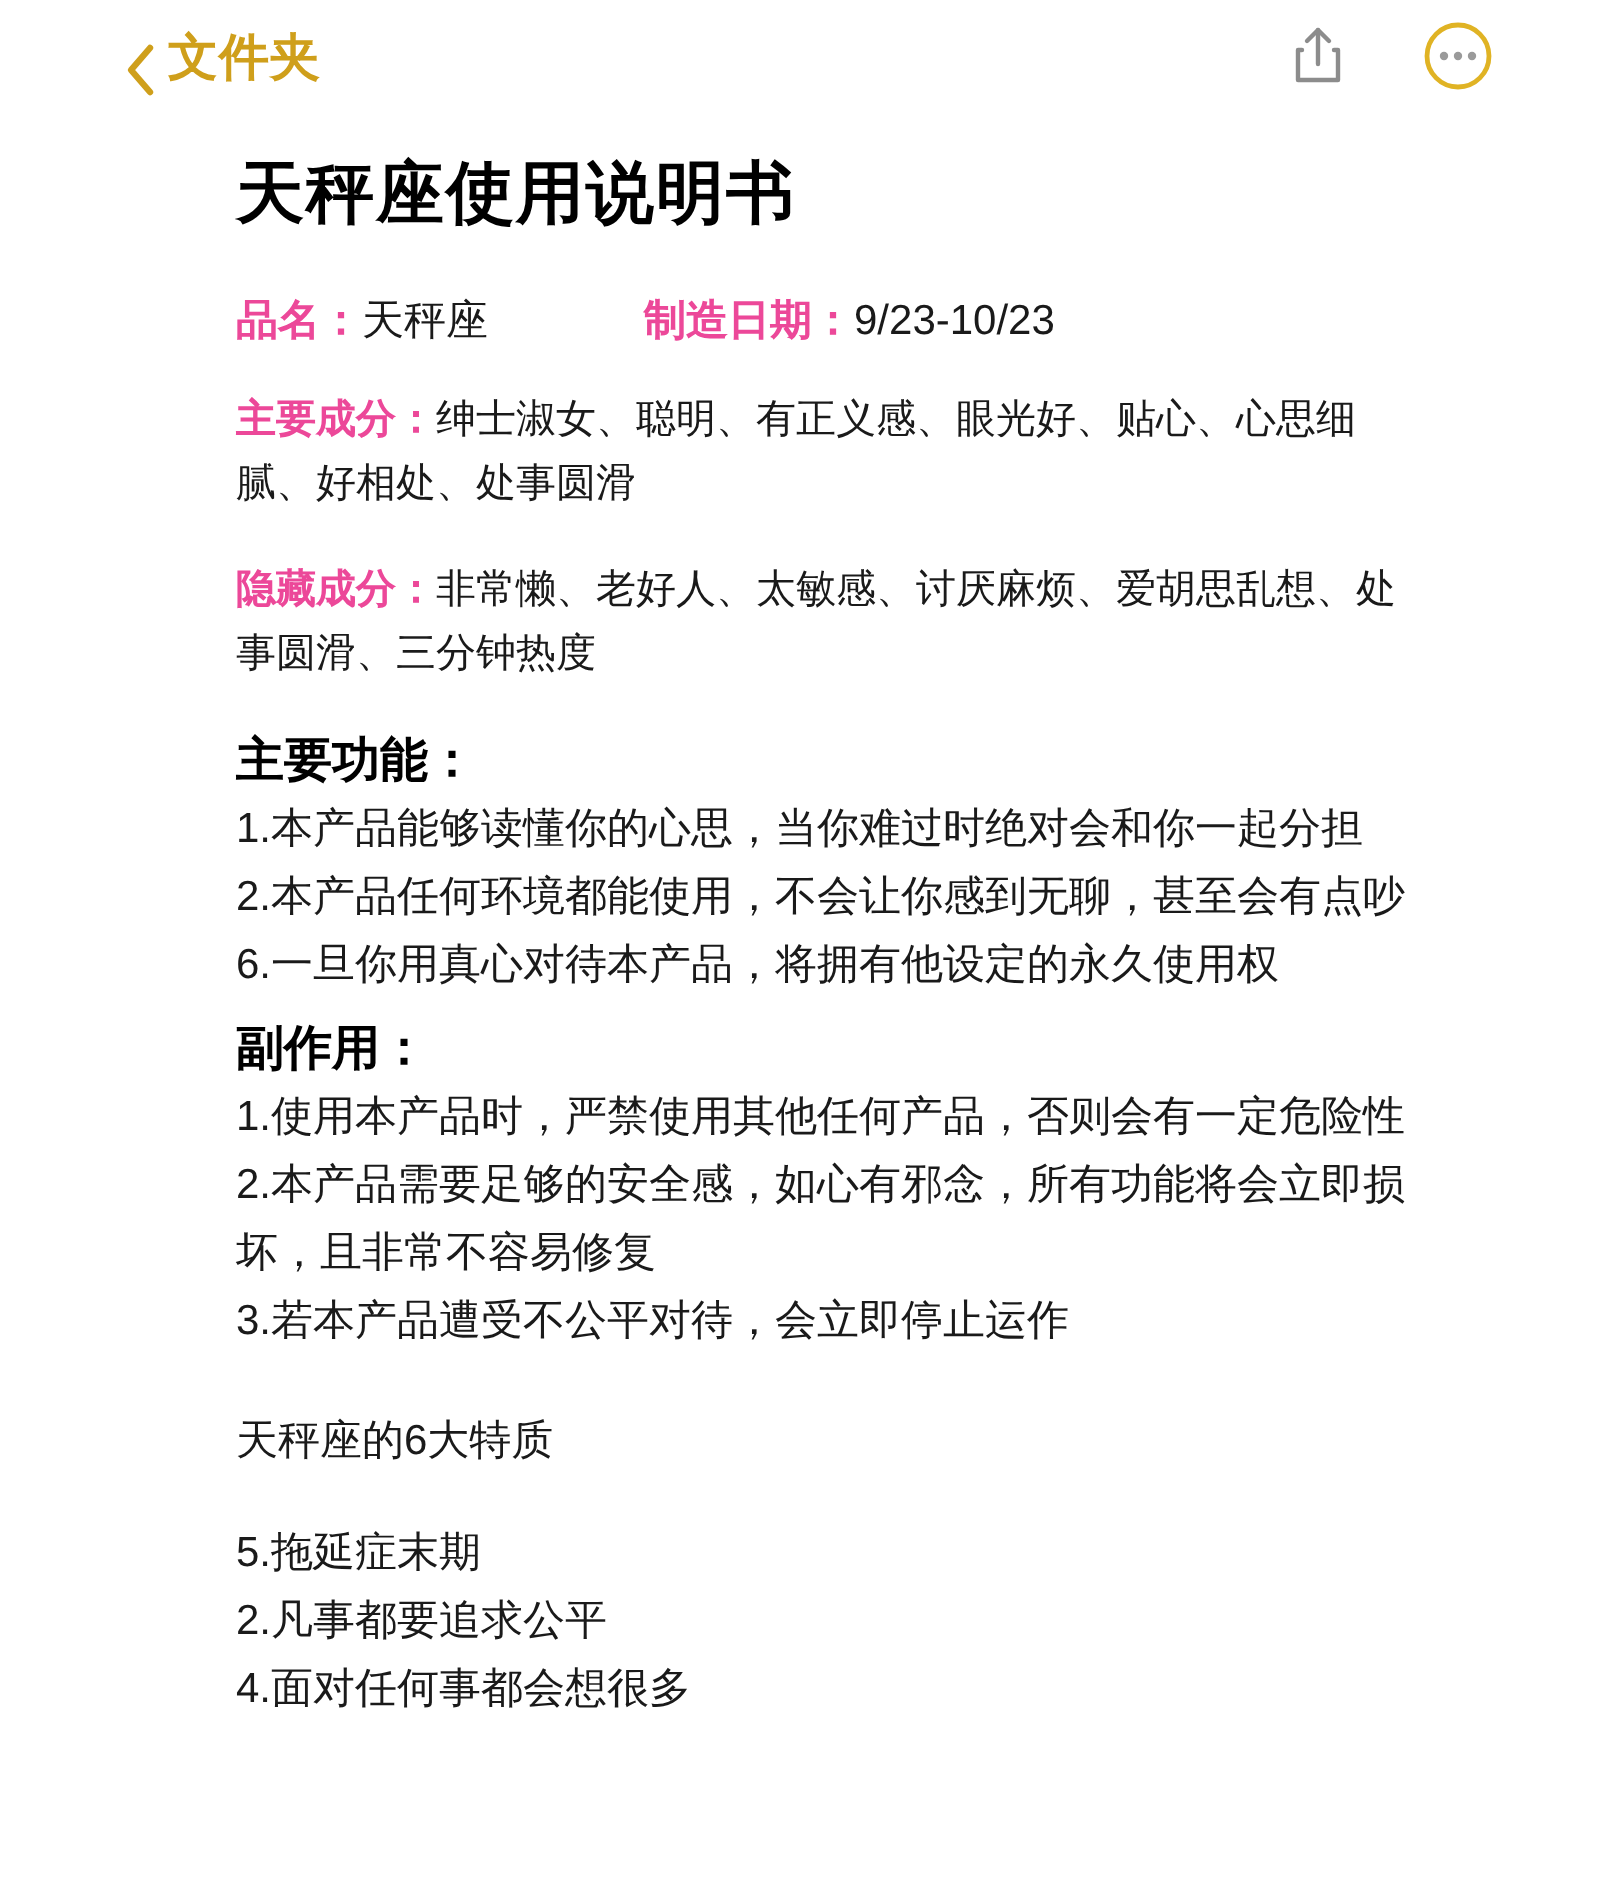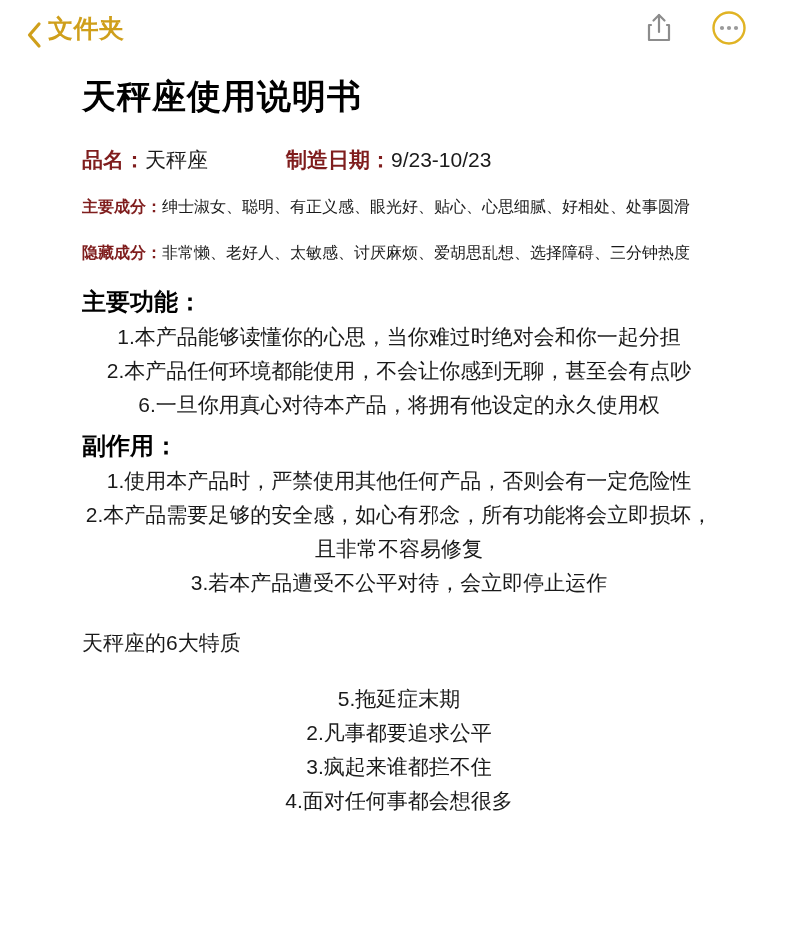--- a/index.html
+++ b/index.html
@@ -13,20 +13,21 @@
     font-family: "Liberation Sans", sans-serif;
     color: #111111;
     overflow: hidden;
   }
   .screen {
     position: relative;
     width: 776px;
     height: 948px;
     background: #ffffff;
     box-sizing: border-box;
+    padding-left: 36px;
   }
 
   
   .navbar {
     height: 56px;
     display: flex;
     align-items: center;
     padding: 0 26px;
     box-sizing: border-box;
     position: relative;
@@ -88,43 +89,42 @@
   }
   .row-line .left {
     font-size: 21px;
   }
   .row-line .right {
     font-size: 21px;
     margin-left: 78px;
   }
   .lbl {
     font-weight: 700;
-    color: #7f1d1d;
+    color: #ec4899;
   }
   .val {
     font-weight: 400;
     color: #1a1a1a;
   }
   .para {
-    font-size: 16px;
+    font-size: 20px;
     line-height: 1.62;
     margin: 0 0 20px 0;
     color: #1a1a1a;
   }
   .section-head {
     font-size: 24px;
     font-weight: 700;
     margin: 8px 0 2px 0;
     color: #000;
   }
   .list {
     margin: 0;
     padding: 0;
     list-style: none;
-    text-align: center;
   }
   .list li {
     font-size: 21px;
     line-height: 1.62;
     color: #1a1a1a;
   }
   .plain-line {
     font-size: 21px;
     line-height: 1.62;
     margin: 26px 0 0 0;
@@ -179,21 +179,21 @@
       <div class="right">
         <span class="lbl">制造日期：</span><span class="val">9/23-10/23</span>
       </div>
     </div>
 
     <p class="para">
       <span class="lbl">主要成分：</span><span class="val">绅士淑女、聪明、有正义感、眼光好、贴心、心思细腻、好相处、处事圆滑</span>
     </p>
 
     <p class="para">
-      <span class="lbl">隐藏成分：</span><span class="val">非常懒、老好人、太敏感、讨厌麻烦、爱胡思乱想、选择障碍、三分钟热度</span>
+      <span class="lbl">隐藏成分：</span><span class="val">非常懒、老好人、太敏感、讨厌麻烦、爱胡思乱想、处事圆滑、三分钟热度</span>
     </p>
 
 
     <div class="section-head">主要功能：</div>
     <ul class="list">
       <li>1.本产品能够读懂你的心思，当你难过时绝对会和你一起分担</li>
       <li>2.本产品任何环境都能使用，不会让你感到无聊，甚至会有点吵</li>
       <li>6.一旦你用真心对待本产品，将拥有他设定的永久使用权</li>
     </ul>
 
@@ -201,19 +201,18 @@
     <ul class="list">
       <li>1.使用本产品时，严禁使用其他任何产品，否则会有一定危险性</li>
       <li>2.本产品需要足够的安全感，如心有邪念，所有功能将会立即损坏，且非常不容易修复</li>
       <li>3.若本产品遭受不公平对待，会立即停止运作</li>
     </ul>
 
     <div class="plain-line">天秤座的6大特质</div>
     <ul class="list traits-list">
       <li>5.拖延症末期</li>
       <li>2.凡事都要追求公平</li>
-      <li>3.疯起来谁都拦不住</li>
       <li>4.面对任何事都会想很多</li>
 
     </ul>
 
   </div>
 </div>
 
 </body></html>

